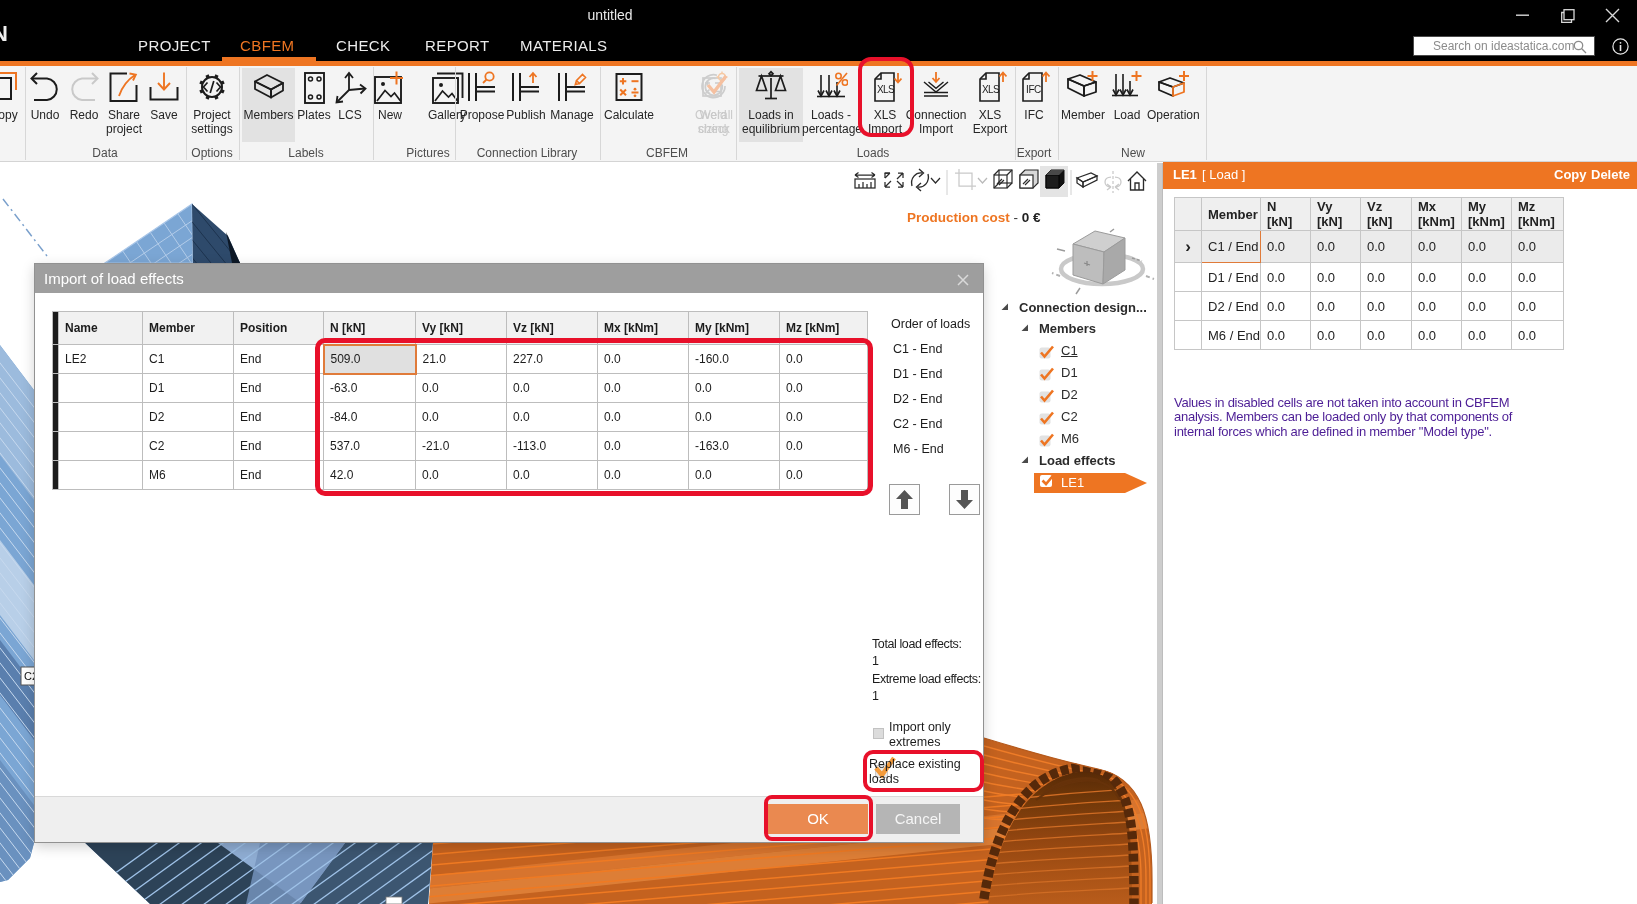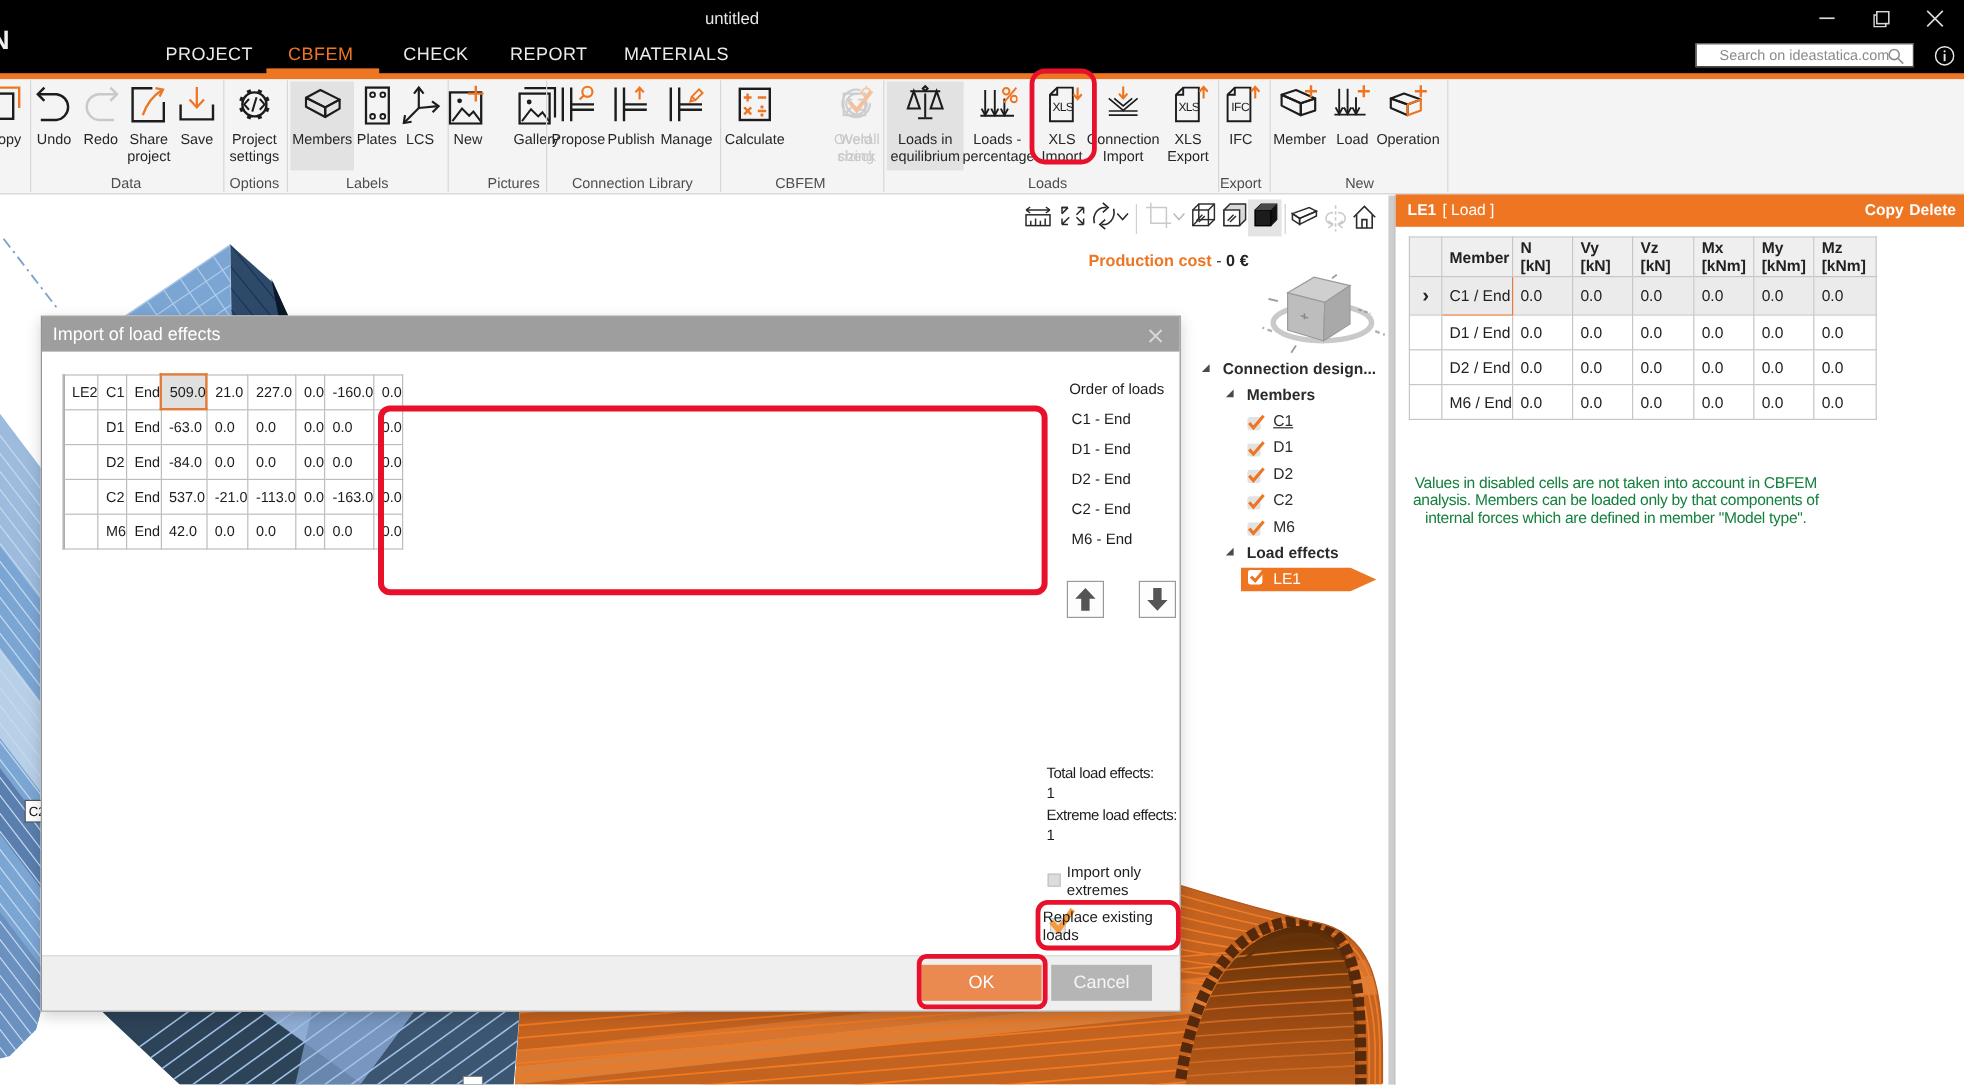--- a/index.html
+++ b/index.html
@@ -38,21 +38,21 @@
   .tree { position:absolute; font-size:13px; color:#2b2b2b; }
   .tnode { font-weight:bold; }
 
   
   #panel { position:absolute; left:1163px; top:163px; width:474px; height:741px; background:#fff; }
   #panelhdr { position:absolute; left:0; top:-1px; width:474px; height:27px; background:#ee7522; color:#fff; font-size:13px; }
   #ptable { position:absolute; left:11px; top:34px; border-collapse:collapse; font-size:13px; color:#222; }
   #ptable td, #ptable th { border:1px solid #c6c6c6; padding:0 0 0 6px; text-align:left; font-weight:normal; height:29px; white-space:nowrap; overflow:hidden; }
   #ptable th { background:#efefef; font-weight:bold; line-height:15px; height:33px; }
   #ptable .rh { width:27px; padding:0; }
-  .pnote { position:absolute; left:11px; top:233px; width:345px; font-size:13px; color:#15803d; line-height:14.4px; letter-spacing:-0.25px;text-align:center; }
+  .pnote { position:absolute; left:11px; top:233px; width:345px; font-size:13px; color:#4c1d95; line-height:14.4px; letter-spacing:-0.25px; }
 
   
   #dialog { position:absolute; left:34px; top:263px; width:950px; height:580px; background:#fff; border:1px solid #919191; box-shadow:0 4px 12px rgba(0,0,0,0.18); }
   #dlgtitle { position:absolute; left:0; top:0; width:948px; height:29px; background:#9e9e9e; color:#fff; font-size:15px; line-height:29px; padding-left:9px; }
   #dlgfoot { position:absolute; left:0; bottom:0; width:948px; height:46px; background:#efefef; border-top:1px solid #d9d9d9; }
   #dtable { position:absolute; left:17px; top:47px; border-collapse:collapse; font-size:12px; color:#1c1c1c; }
   #dtable td, #dtable th { border:1px solid #bdbdbd; padding:0 0 0 6px; text-align:left; height:29px; font-weight:normal; background:#fff; }
   #dtable th { background:#f1f1f1; font-weight:bold; height:33px; }
   .redbox { position:absolute; border:5px solid #e8102a; border-radius:10px; }
   .okbtn { position:absolute; left:733px; top:540px; width:100px; height:30px; background:#ea8950; color:#fff; font-size:15px; text-align:center; line-height:29px; }
@@ -807,20 +807,32 @@
   </div>
 
   <div id="dialog">
     <div id="dlgtitle">Import of load effects</div>
     <div id="dlgfoot"></div>
     <svg class="abs" style="left:922px;top:10px;" width="12" height="12">
         <path d="M1 1 L11 11 M11 1 L1 11" stroke="#d9d9d9" stroke-width="1.5"></path>
       </svg>
     <table id="dtable">
       <tbody>
+          <tr>
+            <th style="width:6px;background:#1c1c1c;padding:0;"></th>
+            <th style="width:84px;">Name</th>
+            <th style="width:91px;">Member</th>
+            <th style="width:90px;">Position</th>
+            <th style="width:92px;">N [kN]</th>
+            <th style="width:91px;">Vy [kN]</th>
+            <th style="width:91px;">Vz [kN]</th>
+            <th style="width:91px;">Mx [kNm]</th>
+            <th style="width:91px;">My [kNm]</th>
+            <th style="width:88px;">Mz [kNm]</th>
+          </tr>
       <tr>
             <td style="background:#1c1c1c;padding:0;"></td>
             <td>LE2</td>
             <td>C1</td>
             <td>End</td>
             <td style="background:#e0e0e0;border:2px solid #e07b3a;">509.0</td>
             <td>21.0</td>
             <td>227.0</td>
             <td>0.0</td>
             <td>-160.0</td>

